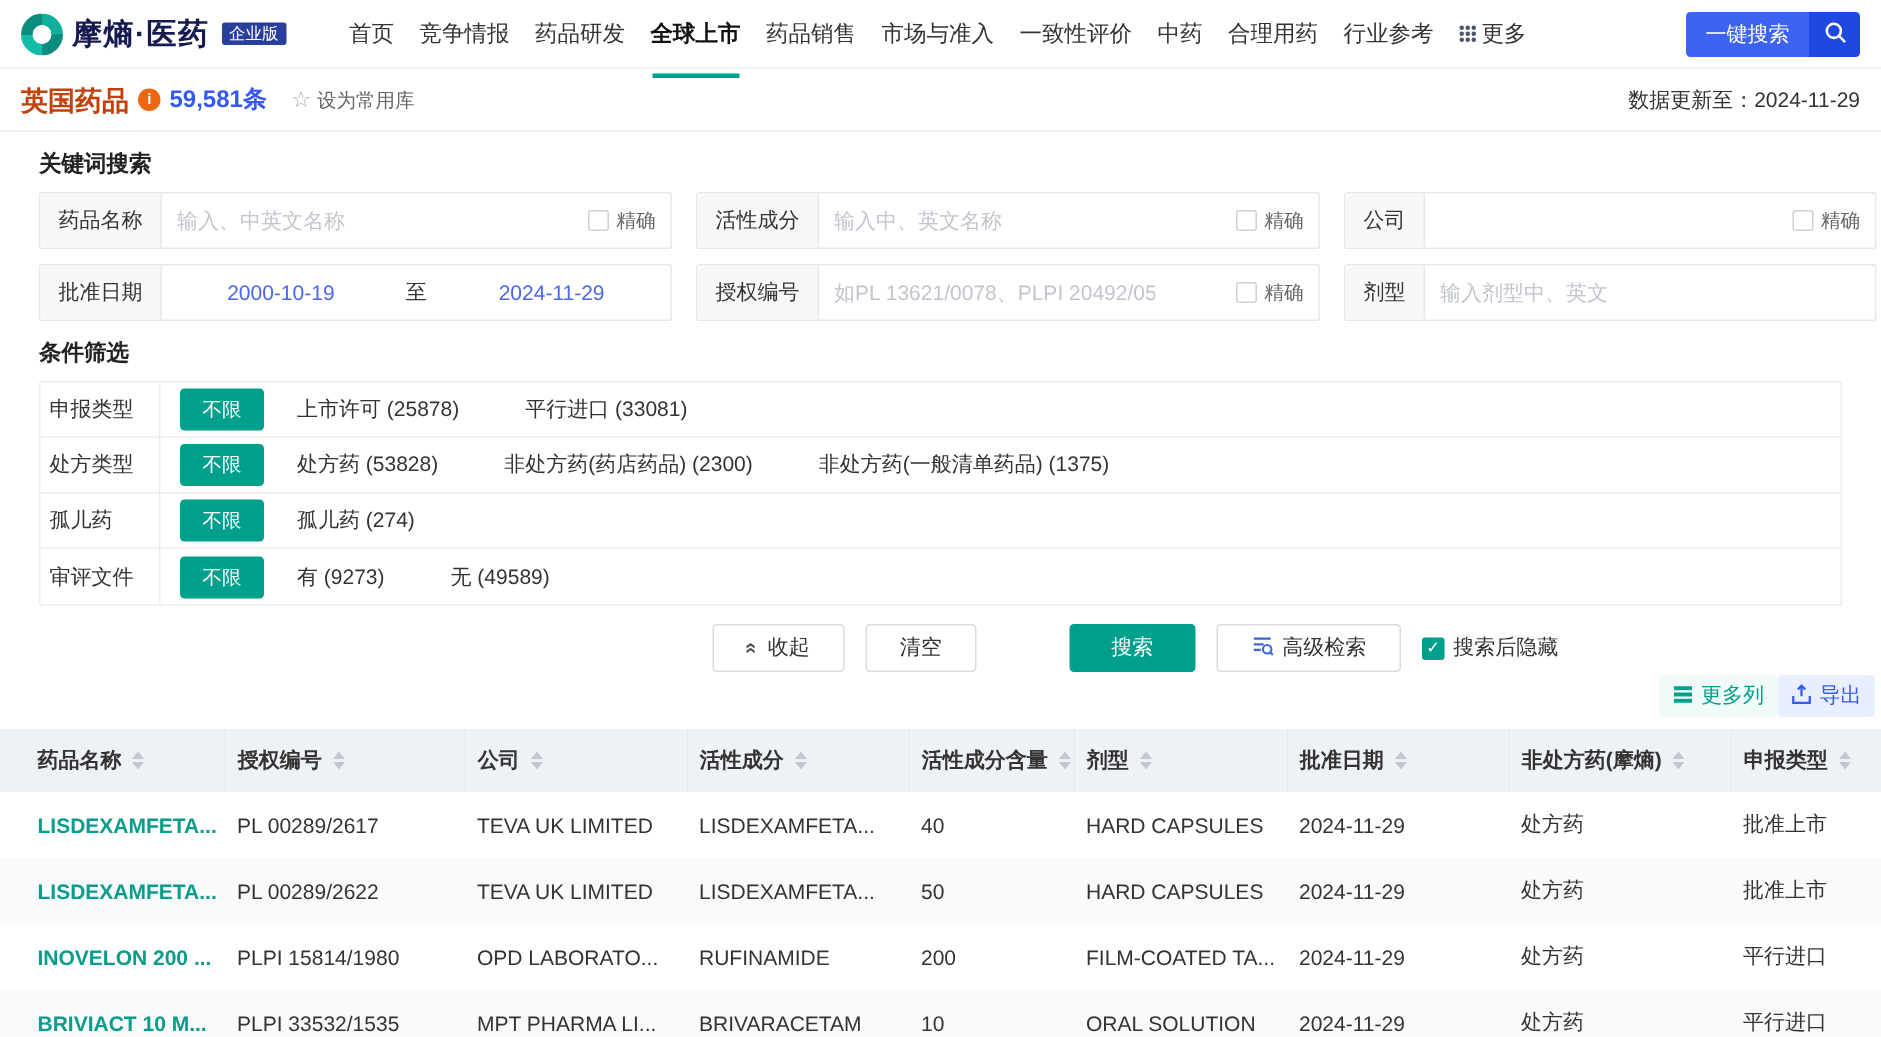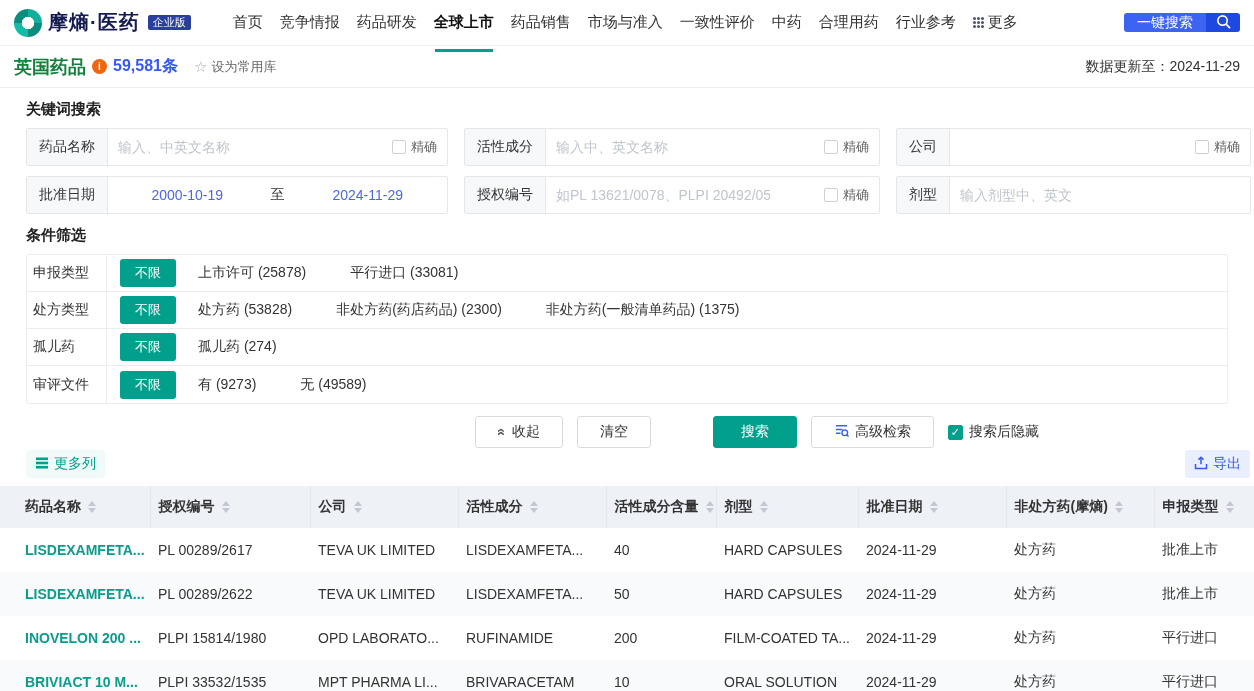--- a/index.html
+++ b/index.html
@@ -14,27 +14,27 @@
                 conic-gradient(#10b09c 0 90deg, #0b8d7e 90deg 180deg, #14bca7 180deg 270deg, #0b8d7e 270deg 360deg); }
   .logo-text { font-size:20px; font-weight:bold; color:#151b4e; letter-spacing:1px; }
   .logo-badge { background:#2a3f9d; color:#fff; font-size:11px; padding:0 5px; border-radius:2px; margin-left:2px; }
   .nav { display:flex; align-items:center; gap:17px; margin-left:42px; flex:1; }
   .nav-item { font-size:15px; color:#333; text-decoration:none; height:58px; display:flex; align-items:center; gap:4px; position:relative; cursor:pointer; white-space:nowrap; }
   .nav-item.active { font-weight:bold; color:#111; }
   .nav-item.active::after { content:""; position:absolute; left:1px; right:1px; bottom:0; height:3px; background:#00A08D; }
   .grid-dots { position:relative; width:11px; height:11px; display:inline-block; }
   .grid-dots::before { content:""; position:absolute; left:0; top:0; width:3px; height:3px; border-radius:50%; background:#4c5670;
     box-shadow:4px 0 0 #4c5670,8px 0 0 #4c5670,0 4px 0 #4c5670,4px 4px 0 #4c5670,8px 4px 0 #4c5670,0 8px 0 #4c5670,4px 8px 0 #4c5670,8px 8px 0 #4c5670; }
-  .quick-search { display:flex; align-items:stretch; height:19px; }
+  .quick-search { display:flex; align-items:stretch; height:30px; }
   .qs-text { background:#3D63F2; color:#fff; font-size:14px; border:none; padding:0 13px; border-radius:3px 0 0 3px; cursor:pointer; font-family:inherit; }
   .qs-icon { background:#1E48DF; border:none; width:34px; border-radius:0 3px 3px 0; display:flex; align-items:center; justify-content:center; cursor:pointer; }
 
   
   .titlebar { height:42px; display:flex; align-items:center; padding:0 14px; border-bottom:1px solid #eceef1; }
-  .page-title { font-size:18px; font-weight:bold; color:#15803d; }
+  .page-title { font-size:18px; font-weight:bold; color:#c2410c; }
   .info-icon { width:15px; height:15px; border-radius:50%; background:#f0650f; color:#fff; font-size:10px; font-weight:bold; display:inline-flex; align-items:center; justify-content:center; margin-left:6px; }
   .count { font-size:16px; font-weight:bold; color:#3659f5; margin-left:6px; }
   .fav { display:flex; align-items:center; gap:4px; margin-left:16px; cursor:pointer; }
   .star { color:#a9adb5; font-size:15px; line-height:1; }
   .fav-label { font-size:13px; color:#666; }
   .updated { margin-left:auto; font-size:14px; color:#333; }
 
   
   .content { padding:0 26px; }
   .section-title { font-size:15px; font-weight:bold; color:#222; margin:12px 0 9px; }
@@ -58,21 +58,21 @@
   .filter-option { font-size:14px; color:#333; margin-left:44px; cursor:pointer; text-decoration:none; white-space:nowrap; }
   .filter-option:first-of-type { margin-left:22px; }
 
   .actions-row { display:flex; align-items:center; justify-content:center; gap:14px; margin:12px 0 2px; position:relative; left:130px; }
   .btn { height:32px; padding:0 22px; border:1px solid #d8dbe0; background:#fff; border-radius:3px; font-size:14px; color:#333; display:flex; align-items:center; gap:6px; cursor:pointer; font-family:inherit; }
   .btn-primary { background:#00A08D; border-color:#00A08D; color:#fff; padding:0 27px;margin-left:48px; }
   .collapse-icon { display:inline-block; transform:rotate(90deg); font-size:14px; color:#555; font-weight:bold; line-height:1; }
   .hide-check { display:flex; align-items:center; gap:6px; font-size:14px; color:#333; cursor:pointer; }
   .cb-checked { width:15px; height:15px; border:1px solid #00A08D; border-radius:2px; background:#00A08D; color:#fff; font-size:11px; display:flex; align-items:center; justify-content:center; line-height:1; }
 
-  .table-tools { display:flex; justify-content:space-between; align-items:center; gap:10px; margin:2px -22px 8px 0; }
+  .table-tools { display:flex; justify-content:flex-end; align-items:center; margin:2px -22px 8px 0; }
   .tool-btn { display:flex; align-items:center; gap:5px; font-size:14px; border:none; cursor:pointer; padding:5px 9px; border-radius:3px; font-family:inherit; }
   .tool-more { color:#00A08D; background:#f0faf8; }
   .tool-export { color:#3659f5; background:#e9efff; }
 
   
   table { width:1254px; border-collapse:collapse; table-layout:fixed; }
   thead th { background:#eef1f6; height:42px; font-size:14px; font-weight:bold; color:#333; text-align:left; padding:0 8px; border-right:1px solid #e3e7ee; overflow:hidden; }
   thead th:last-child { border-right:none; }
   .th-inner { display:flex; align-items:center; gap:7px; white-space:nowrap; }
   .sort { display:inline-flex; flex-direction:column; gap:2px; cursor:pointer; }

